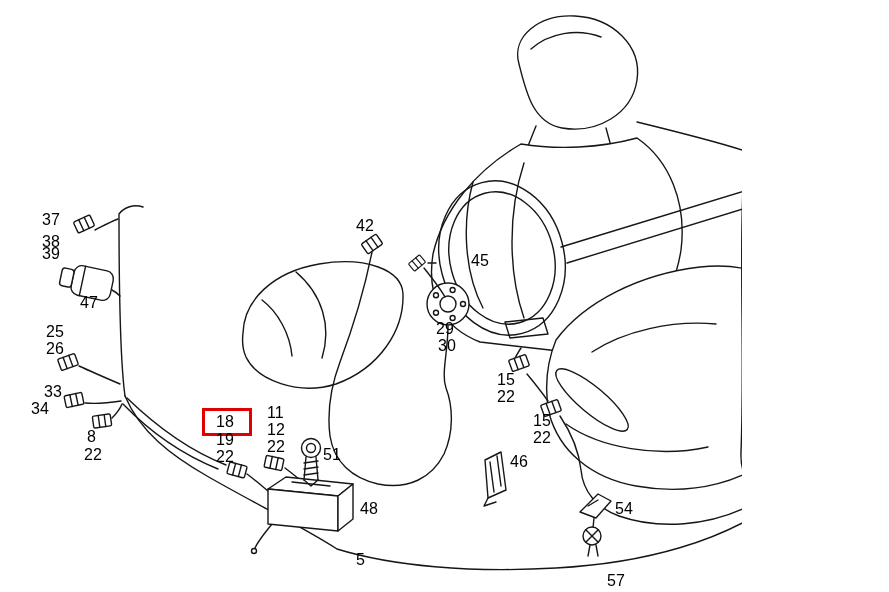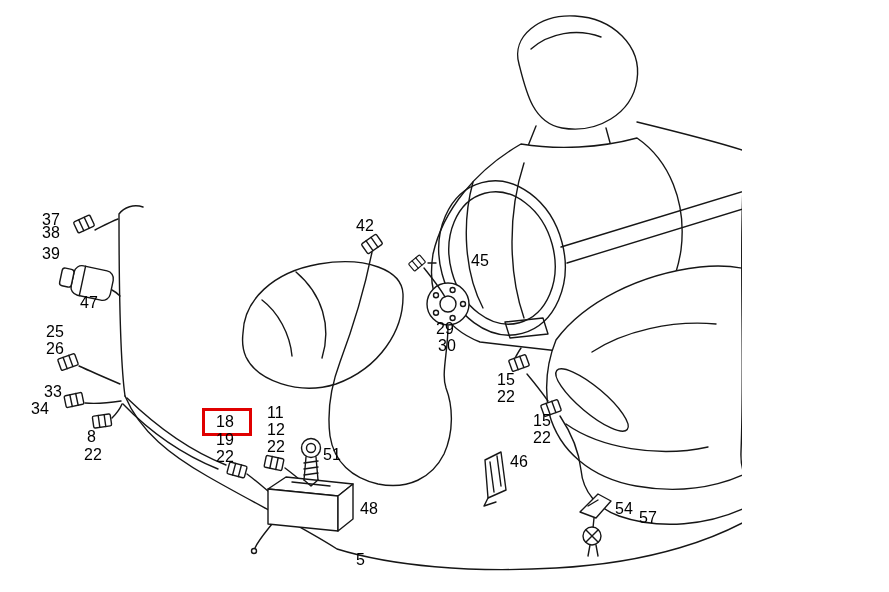--- a/index.html
+++ b/index.html
@@ -175,21 +175,21 @@
     <use href="#conn" transform="translate(372,244) rotate(-35)"></use>
     <use href="#conn" transform="translate(417,263) rotate(-40) scale(0.8)"></use>
     <use href="#conn" transform="translate(519,363) rotate(-20)"></use>
     <use href="#conn" transform="translate(551,408) rotate(-20)"></use>
     <use href="#conn" transform="translate(791,444) rotate(75)"></use>
   </svg>
 
   <div class="hbox" style="left: 202px; top: 408px; width: 50px; height: 28px; border-color: rgb(224, 0, 0);"></div>
 
   <div class="lbl" style="left:42px;  top:211px;">37</div>
-  <div class="lbl" style="left:42px;  top:224px;">38</div>
+  <div class="lbl" style="left:42px;  top:233px;">38</div>
   <div class="lbl" style="left:42px;  top:245px;">39</div>
   <div class="lbl" style="left:80px;  top:294px;">47</div>
   <div class="lbl" style="left:46px;  top:323px;">25</div>
   <div class="lbl" style="left:46px;  top:340px;">26</div>
   <div class="lbl" style="left:44px;  top:383px;">33</div>
   <div class="lbl" style="left:31px;  top:400px;">34</div>
   <div class="lbl" style="left:87px;  top:428px;">8</div>
   <div class="lbl" style="left:84px;  top:446px;">22</div>
   <div class="lbl" style="left:216px; top:413px;">18</div>
   <div class="lbl" style="left:216px; top:431px;">19</div>
@@ -203,16 +203,16 @@
   <div class="lbl" style="left:436px; top:320px;">29</div>
   <div class="lbl" style="left:414px; top:337px;margin-left:24px;">30</div>
   <div class="lbl" style="left:497px; top:371px;">15</div>
   <div class="lbl" style="left:497px; top:388px;">22</div>
   <div class="lbl" style="left:533px; top:412px;">15</div>
   <div class="lbl" style="left:533px; top:429px;">22</div>
   <div class="lbl" style="left:510px; top:453px;">46</div>
   <div class="lbl" style="left:360px; top:500px;">48</div>
   <div class="lbl" style="left:356px; top:551px;">5</div>
   <div class="lbl" style="left:615px; top:500px;text-align:right;">54</div>
-  <div class="lbl" style="left:607px; top:509px;margin-left:32px;">57</div>
+  <div class="lbl" style="left:607px; top:572px;">57</div>
   <div class="lbl" style="left:772px; top:411px;">42</div>
 
 </div>
 
 </body></html>

